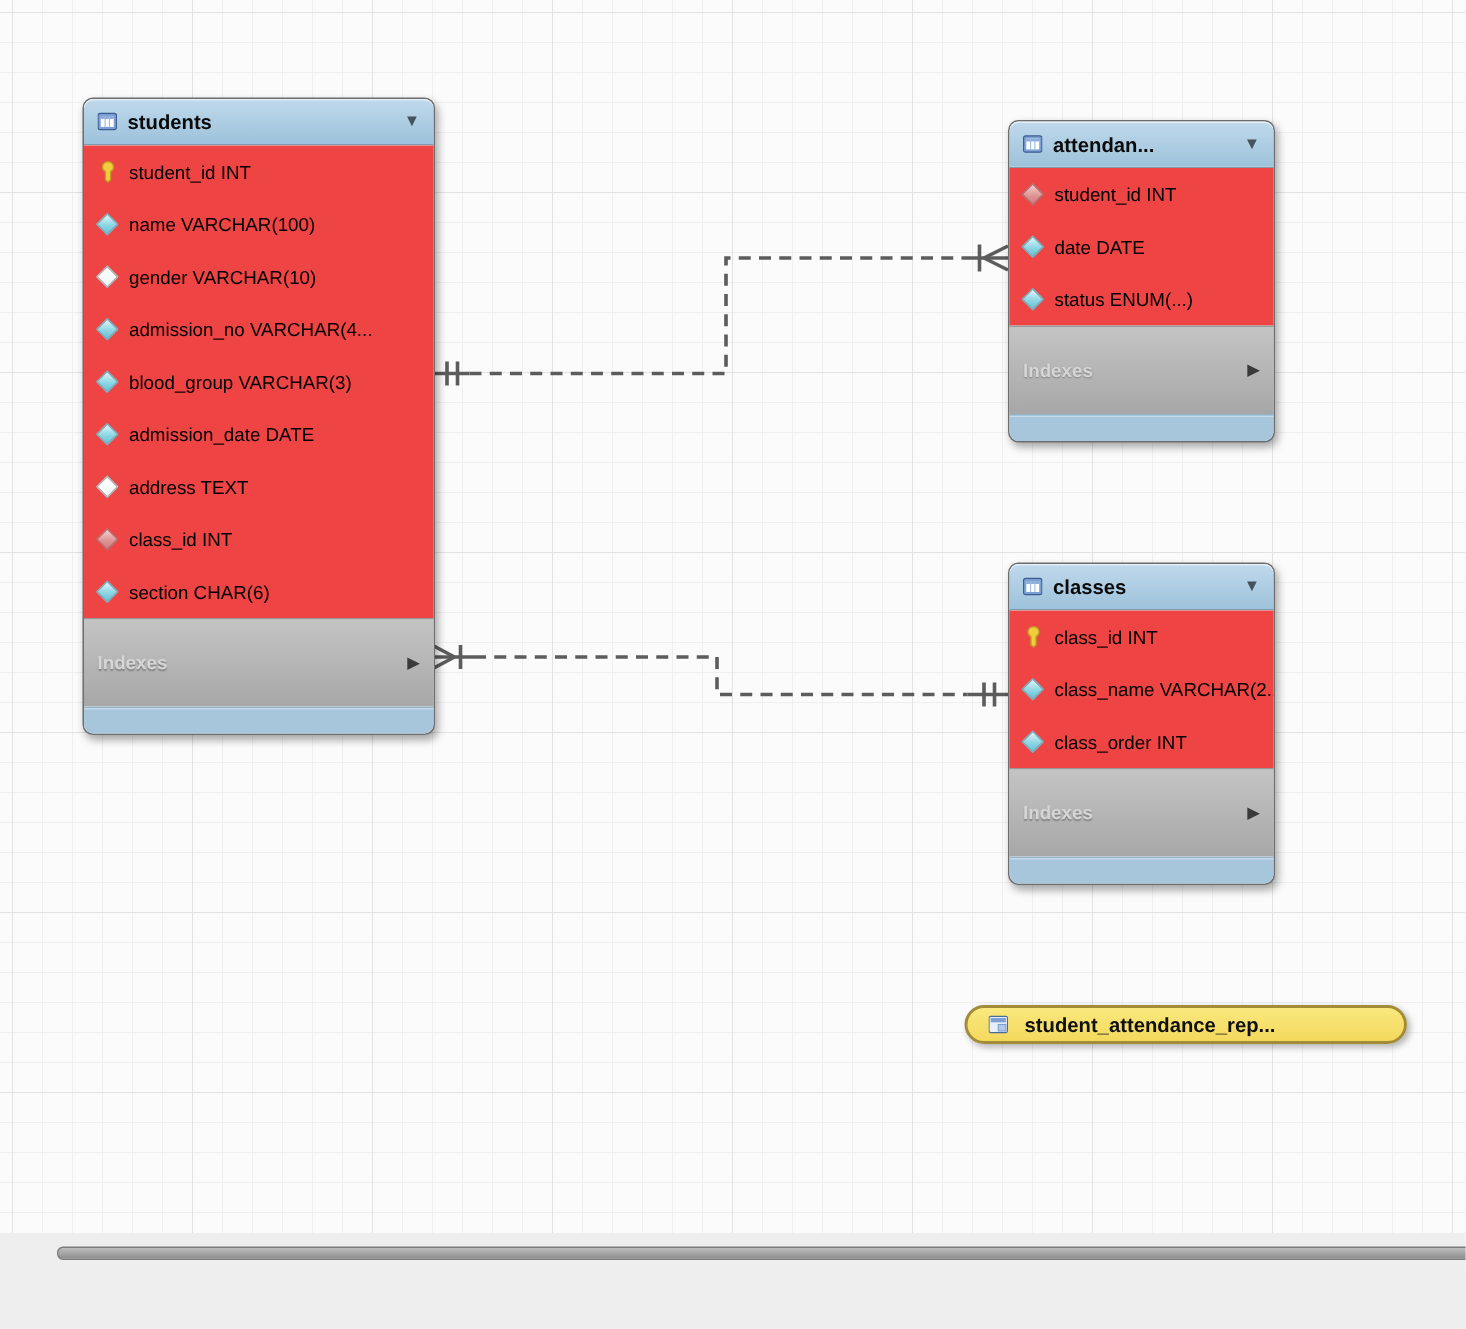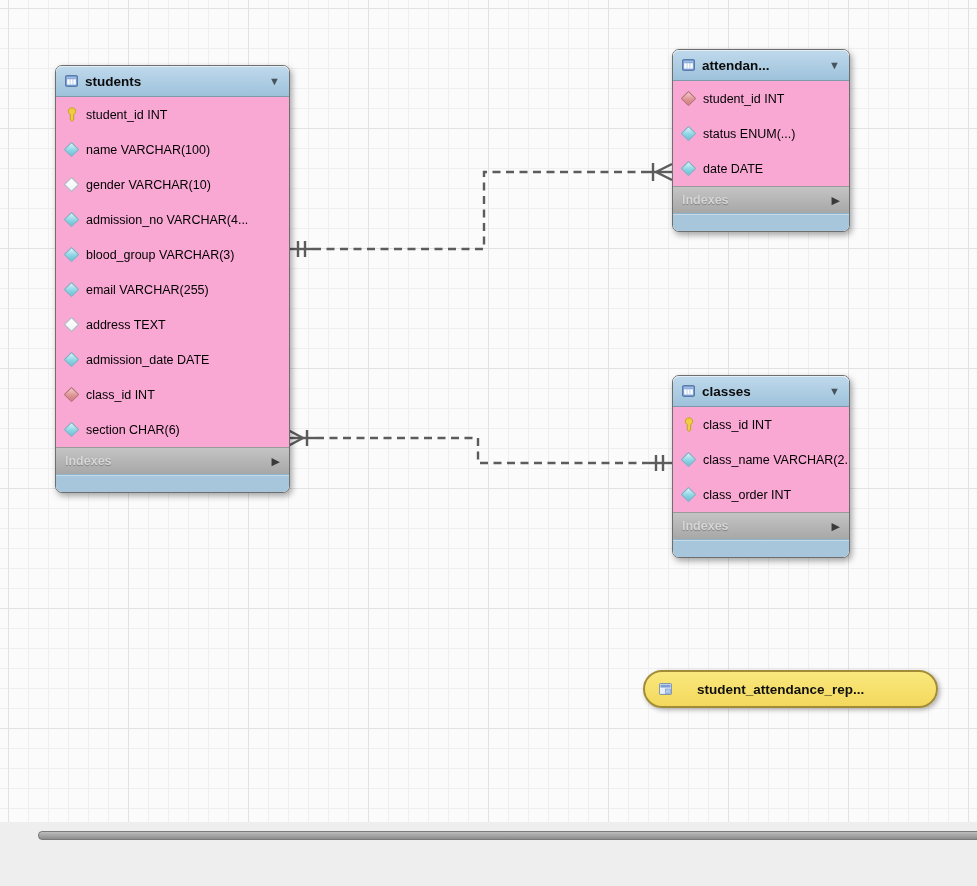--- a/index.html
+++ b/index.html
@@ -33,25 +33,25 @@
     box-shadow:2px 3px 6px rgba(0,0,0,0.35);
   }
   .db-header{
     height:30px;display:flex;align-items:center;gap:7px;padding:0 9px;
     background:linear-gradient(#c0d9ec,#9dc2db);
     border-bottom:1px solid #7e98ac;border-radius:6px 6px 0 0;
     box-shadow:inset 0 1px 0 rgba(255,255,255,0.55);
   }
   .db-title{font-weight:bold;font-size:13.5px;color:#0b0b0b;white-space:nowrap;overflow:hidden;}
   .hdr-caret{margin-left:auto;font-size:11px;color:#46525c;line-height:1;}
-  .db-rows{background:#f9a8d4;}
+  .db-rows{background:#ef4444;}
   .db-col-row{height:35px;display:flex;align-items:center;gap:8px;padding:0 9px;font-size:12.5px;color:#000;white-space:nowrap;overflow:hidden;}
   .col-text{white-space:nowrap;}
   .db-indexes{
-    height:26px;display:flex;align-items:center;justify-content:space-between;padding:0 9px;
+    height:26px;display:flex;align-items:center;justify-content:space-between;padding:16px 9px;
     background:linear-gradient(#c4c4c4,#a7a7a7);border-top:1px solid #999;
   }
   .indexes-label{font-weight:bold;font-size:12.5px;color:#d6d6d6;text-shadow:0 1px 1px rgba(0,0,0,0.28);}
   .indexes-caret{font-size:11px;color:#3a3a3a;line-height:1;}
   .db-footer{height:17px;background:#a7c6dc;border-top:1px solid #8fb3cb;border-radius:0 0 6px 6px;box-shadow:inset 0 1px 0 rgba(255,255,255,0.35);}
   
   .col-icon{flex:0 0 auto;display:inline-flex;align-items:center;justify-content:center;width:13px;height:15px;}
   .diamond{width:9px;height:9px;transform:rotate(45deg);border-radius:1px;}
   .column-icon .diamond{
     background:linear-gradient(135deg,#dff6fa 0%,#8ed6e4 55%,#63c2d6 100%);
@@ -60,21 +60,21 @@
   .column-nullable-icon .diamond{
     background:linear-gradient(135deg,#ffffff 0%,#eef6f7 100%);
     border:1px solid #a9bfc3;
   }
   .fk-icon .diamond{
     background:linear-gradient(135deg,#f3cfcf 0%,#dd9292 60%,#cf7e7e 100%);
     border:1px solid #b27272;
   }
   
   .view-pill{
-    position:absolute;z-index:2;height:38px;display:flex;align-items:center;gap:25px;padding:0 14px;
+    position:absolute;z-index:2;height:26px;display:flex;align-items:center;gap:11px;padding:0 14px;
     background:linear-gradient(#fae97e,#f3d85c);
     border:2px solid #a28c38;border-radius:19px;
     box-shadow:2px 2px 5px rgba(0,0,0,0.3);
     box-sizing:border-box;
   }
   .view-label{font-weight:bold;font-size:13.5px;color:#101010;white-space:nowrap;overflow:hidden;}
   
   .bottom-area{position:absolute;left:0;top:822px;width:977px;height:64px;background:#eeeeee;}
   .hscroll-thumb{
     position:absolute;left:38px;top:9px;width:941px;height:7px;
@@ -155,33 +155,27 @@
         <div class="db-col-row">
           <span class="col-icon column-icon">
             <span class="diamond"></span>
           </span>
           <span class="col-text">blood_group VARCHAR(3)</span>
         </div>
         <div class="db-col-row">
           <span class="col-icon column-icon">
             <span class="diamond"></span>
           </span>
-          <span class="col-text">email VARCHAR(255)</span>
+          <span class="col-text">admission_date DATE</span>
         </div>
         <div class="db-col-row">
           <span class="col-icon column-nullable-icon">
             <span class="diamond"></span>
           </span>
           <span class="col-text">address TEXT</span>
-        </div>
-        <div class="db-col-row">
-          <span class="col-icon column-icon">
-            <span class="diamond"></span>
-          </span>
-          <span class="col-text">admission_date DATE</span>
         </div>
         <div class="db-col-row">
           <span class="col-icon fk-icon">
             <span class="diamond"></span>
           </span>
           <span class="col-text">class_id INT</span>
         </div>
         <div class="db-col-row">
           <span class="col-icon column-icon">
             <span class="diamond"></span>
@@ -189,21 +183,21 @@
           <span class="col-text">section CHAR(6)</span>
         </div>
       </div>
     <div class="db-indexes">
       <span class="indexes-label">Indexes</span>
       <span class="indexes-caret">▶</span>
     </div>
     <div class="db-footer"></div>
   </div>
 
-  <div class="db-table" id="tbl-attendance" style="left:672px;top:49px;width:176px;">
+  <div class="db-table" id="tbl-attendance" style="left:672px;top:80px;width:176px;">
     <div class="db-header">
       <span class="col-icon">
         <svg width="18" height="16" viewBox="0 0 18 16">
           <rect x="0.5" y="0.5" width="17" height="15" rx="2" fill="#7a9fd4" stroke="#3e5c8e"></rect>
           <rect x="3" y="3" width="12" height="10" fill="#ffffff"></rect>
           <rect x="3" y="3" width="12" height="2.6" fill="#8aa9d9"></rect>
           <path d="M7 3 V13 M11 3 V13" stroke="#9db9e2" stroke-width="1" fill="none"></path>
         </svg>
       </span>
       <span class="db-title">attendan...</span>
@@ -213,27 +207,27 @@
         <div class="db-col-row">
           <span class="col-icon fk-icon">
             <span class="diamond"></span>
           </span>
           <span class="col-text">student_id INT</span>
         </div>
         <div class="db-col-row">
           <span class="col-icon column-icon">
             <span class="diamond"></span>
           </span>
+          <span class="col-text">date DATE</span>
+        </div>
+        <div class="db-col-row">
+          <span class="col-icon column-icon">
+            <span class="diamond"></span>
+          </span>
           <span class="col-text">status ENUM(...)</span>
-        </div>
-        <div class="db-col-row">
-          <span class="col-icon column-icon">
-            <span class="diamond"></span>
-          </span>
-          <span class="col-text">date DATE</span>
         </div>
       </div>
     <div class="db-indexes">
       <span class="indexes-label">Indexes</span>
       <span class="indexes-caret">▶</span>
     </div>
     <div class="db-footer"></div>
   </div>
 
   <div class="db-table" id="tbl-classes" style="left:672px;top:375px;width:176px;">

